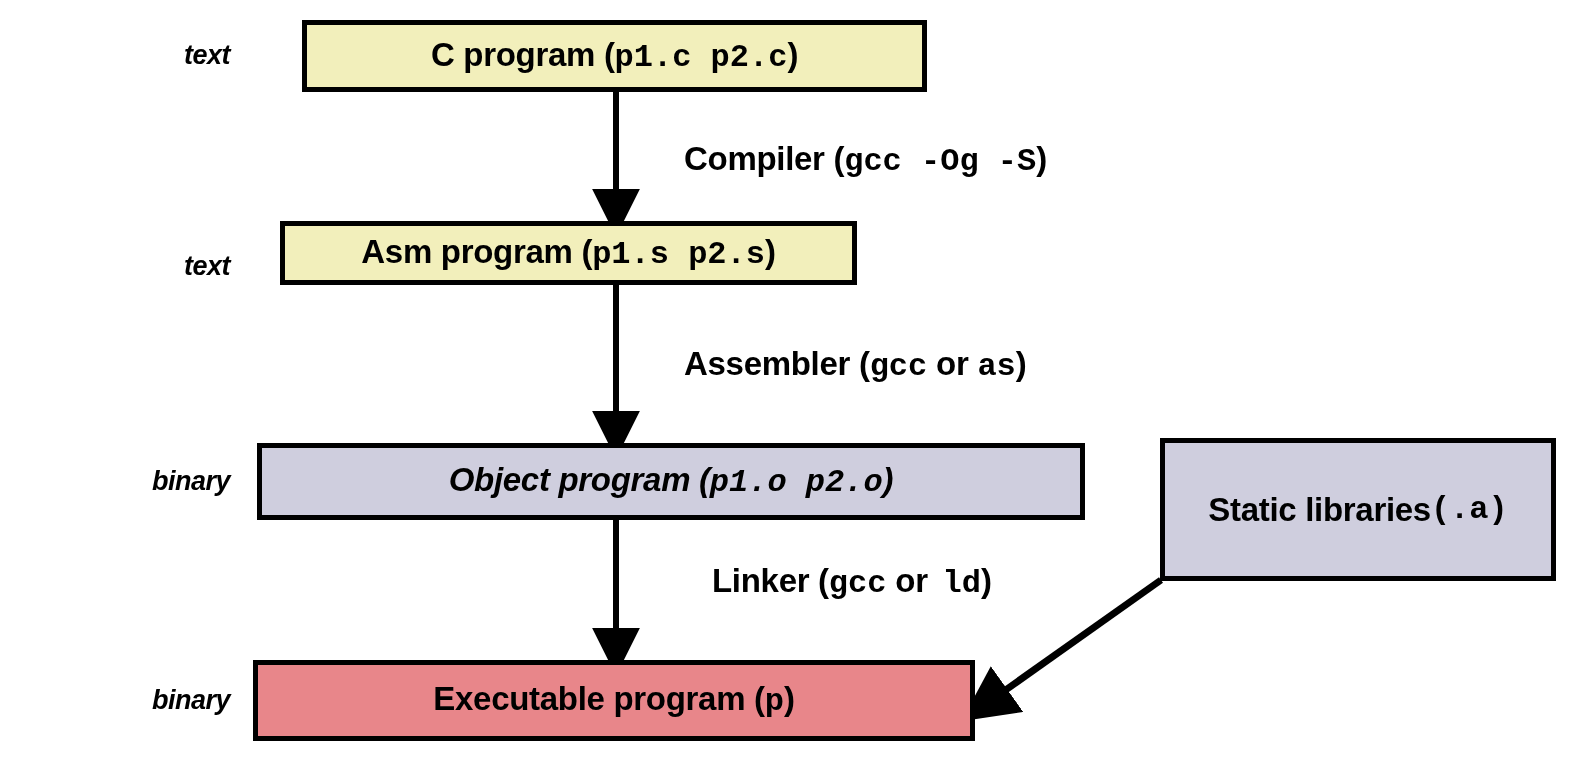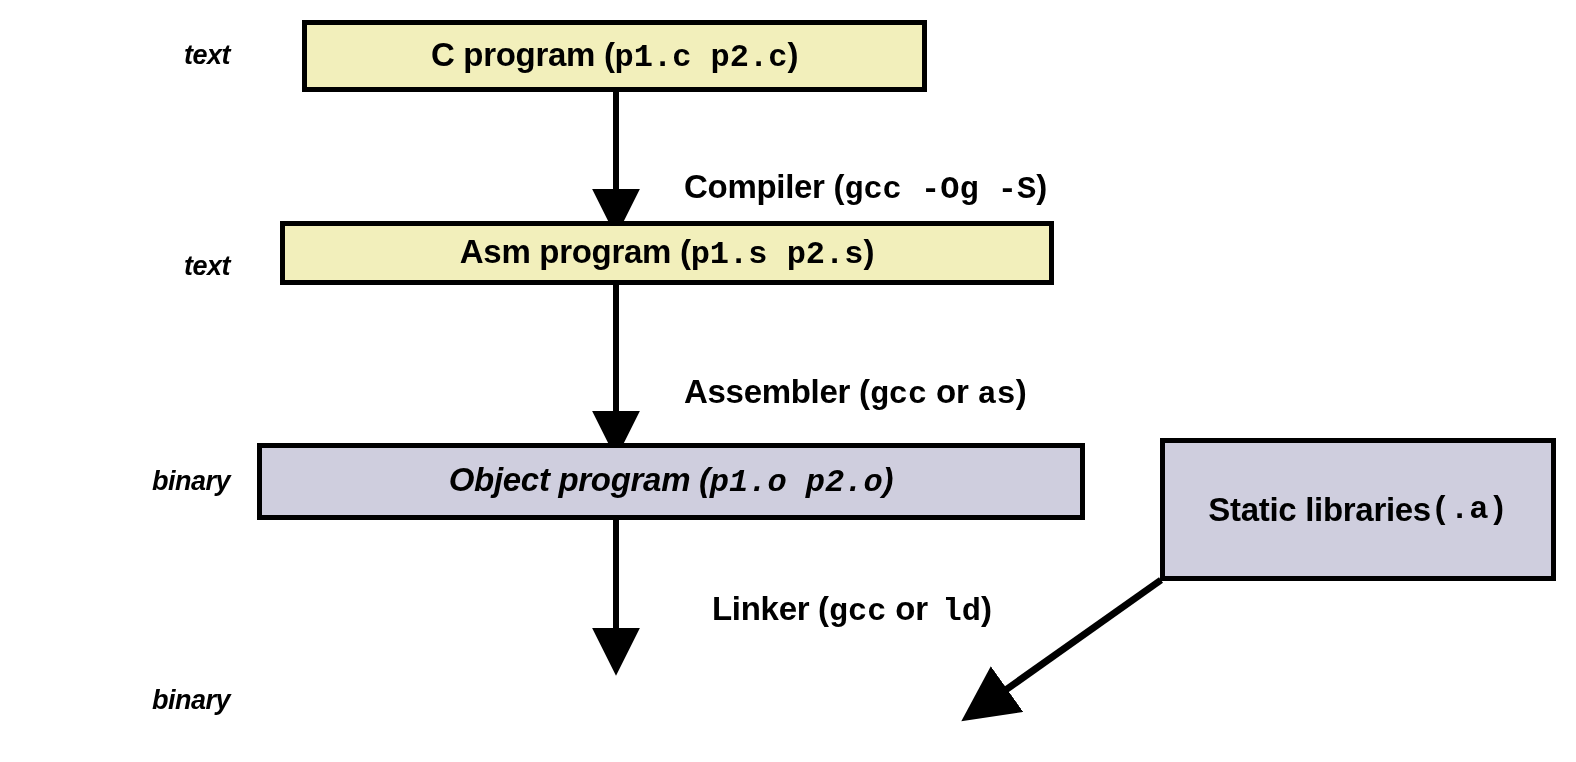--- a/index.html
+++ b/index.html
@@ -62,21 +62,20 @@
   
   .edge-label {
     position: absolute;
     font-family: "Liberation Sans", sans-serif;
     font-weight: bold;
     font-size: 33px;
     color: #000000;
     white-space: nowrap;
     letter-spacing: -0.3px;
     z-index: 4;
-    margin-top: 28px;
   }
   .edge-label .mono {
     font-family: "Liberation Mono", "DejaVu Sans Mono", monospace;
     font-weight: bold;
     font-size: 32px;
     letter-spacing: 0px;
   }
 
   
   #arrows {
@@ -114,28 +113,31 @@
   <div class="stage-label" style="left:60px; top:266px; width:170px;">text</div>
 
   <div class="stage-label" style="left:20px; top:481px; width:210px;">binary</div>
 
   <div class="stage-label" style="left:20px; top:700px; width:210px;">binary</div>
 
   <div class="node node-yellow" style="left:302px; top:20px; width:625px; height:72px;">
     <span class="node-lines"><span>C program (</span><span class="mono">p1.c p2.c</span><span>)</span></span>
   </div>
 
-  <div class="node node-yellow" style="left:280px; top:221px; width:774px; height:64px;">
+  <div class="node node-yellow" style="left:280px; top:221px; width:577px; height:64px;">
     <span class="node-lines"><span>Asm program (</span><span class="mono">p1.s p2.s</span><span>)</span></span>
   </div>
 
   <div class="node node-lav" style="left:257px; top:443px; width:828px; height:77px;font-style:italic;">
     <span class="node-lines"><span>Object program (</span><span class="mono">p1.o p2.o</span><span>)</span></span>
   </div>
 
+  <div class="node node-red" style="left:253px; top:660px; width:722px; height:81px;">
+    <span class="node-lines"><span>Executable program (</span><span class="mono">p</span><span>)</span></span>
+  </div>
 
   <div class="node node-lav" style="left:1160px; top:438px; width:396px; height:143px; flex-direction:row; justify-content:center;">
     <span>Static libraries</span>
     <span class="mono" style="margin-top:2px;">(.a)</span>
   </div>
 
   <div class="edge-label" style="left:684px; top:140px;"><span>Compiler (</span><span class="mono">gcc -Og -S</span><span>)</span></div>
 
   <div class="edge-label" style="left:684px; top:345px;"><span>Assembler (</span><span class="mono">gcc</span><span> or </span><span class="mono">as</span><span>)</span></div>
 

